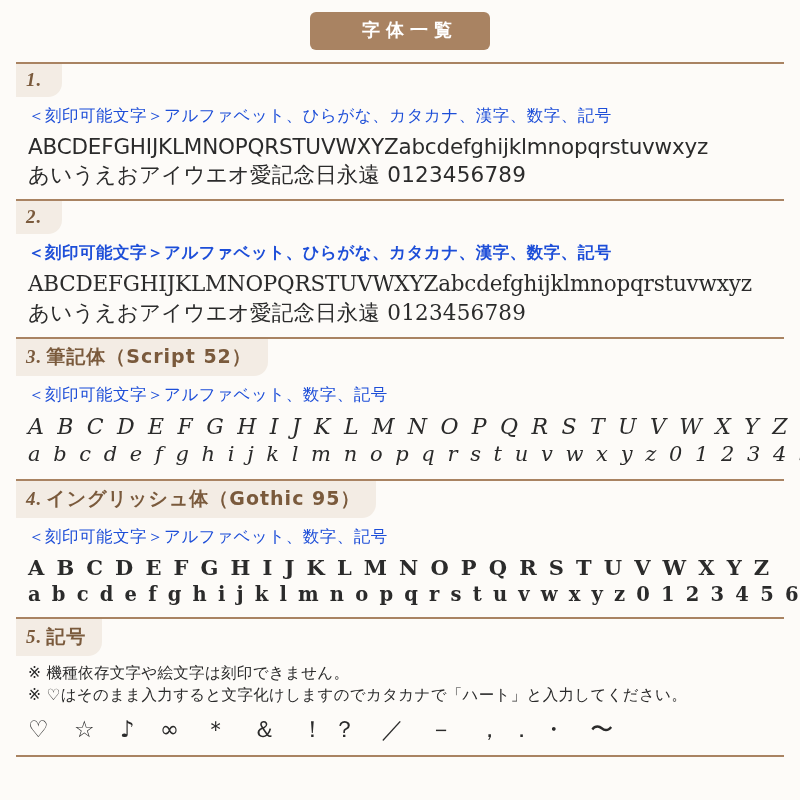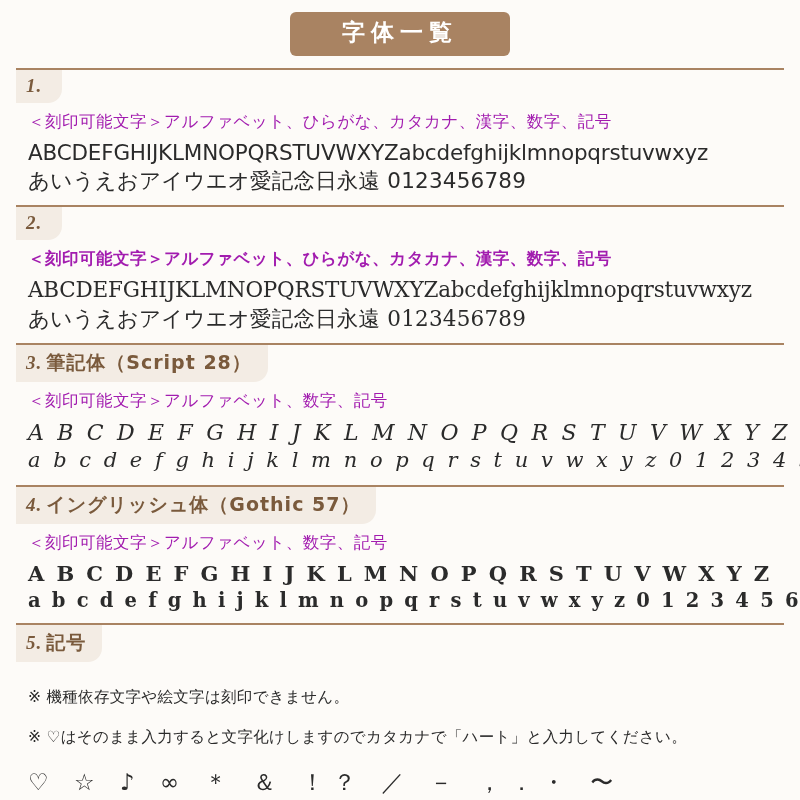--- a/index.html
+++ b/index.html
@@ -24,24 +24,24 @@
 
   
   .title-wrap {
     display: flex;
     justify-content: center;
     padding-top: 12px;
   }
   .title-pill {
     background: #a98362;
     color: #ffffff;
-    font-size: 23px;
+    font-size: 18px;
     letter-spacing: 6px;
     font-weight: 700;
-    padding: 7px 52px 9px 52px;
+    padding: 7px 32px 9px 52px;
     border-radius: 6px;
     line-height: 1.2;
     font-family: "DejaVu Sans", "Liberation Sans", sans-serif;
   }
 
   
   .section {
     position: relative;
     border-top: 2px solid #a98362;
     padding-top: 0;
@@ -70,21 +70,21 @@
     margin-right: 4px;
     font-size: 19px;
   }
 
   .sec-body {
     padding: 6px 12px 10px 12px;
   }
 
   .avail {
     font-size: 16.5px;
-    color: #a21caf;
+    color: #1d4ed8;
     letter-spacing: 0.5px;
     margin: 2px 0 6px 0;
     font-family: "DejaVu Sans", "Liberation Sans", sans-serif;
     white-space: nowrap;
   }
   .avail-serif {
     font-family: "DejaVu Serif", "Liberation Serif", serif;
     font-weight: 700;
   }
 
@@ -123,21 +123,21 @@
     font-size: 21px;
     letter-spacing: 2.4px;
   }
   .s-gothic.lower { font-size: 19.5px; letter-spacing: 2.2px; }
 
   
   .note {
     font-size: 15.5px;
     color: #2b2b2b;
     letter-spacing: 0.3px;
-    margin: 19px 0;
+    margin: 1px 0;
     font-family: "DejaVu Sans", "Liberation Sans", sans-serif;
     white-space: nowrap;
   }
   .symbols {
     font-family: "DejaVu Sans", "Liberation Sans", sans-serif;
     font-size: 23px;
     letter-spacing: 9px;
     margin-top: 8px;
     white-space: nowrap;
   }
@@ -169,33 +169,33 @@
     <div class="sec-body">
       <div class="avail avail-serif">＜刻印可能文字＞アルファベット、ひらがな、カタカナ、漢字、数字、記号</div>
       <div class="sample s-mincho">ABCDEFGHIJKLMNOPQRSTUVWXYZabcdefghijklmnopqrstuvwxyz</div>
       <div class="sample s-mincho jp">あいうえおアイウエオ愛記念日永遠 0123456789</div>
     </div>
   </div>
 
   <div class="section">
     <div class="sec-head">
       <span class="sec-num">3.</span>
-      <span>筆記体（Script 28）</span>
+      <span>筆記体（Script 52）</span>
     </div>
     <div class="sec-body">
       <div class="avail">＜刻印可能文字＞アルファベット、数字、記号</div>
       <div class="sample s-script">A B C D E F G H I J K L M N O P Q R S T U V W X Y Z</div>
       <div class="sample s-script lower">a b c d e f g h i j k l m n o p q r s t u v w x y z   0 1 2 3 4 5 6 7 8 9</div>
     </div>
   </div>
 
   <div class="section">
     <div class="sec-head">
       <span class="sec-num">4.</span>
-      <span>イングリッシュ体（Gothic 57）</span>
+      <span>イングリッシュ体（Gothic 95）</span>
     </div>
     <div class="sec-body">
       <div class="avail">＜刻印可能文字＞アルファベット、数字、記号</div>
       <div class="sample s-gothic">A B C D E F G H I J K L M N O P Q R S T U V W X Y Z</div>
       <div class="sample s-gothic lower">a b c d e f g h i j k l m n o p q r s t u v w x y z   0 1 2 3 4 5 6 7 8 9</div>
     </div>
   </div>
 
   <div class="section">
     <div class="sec-head">

